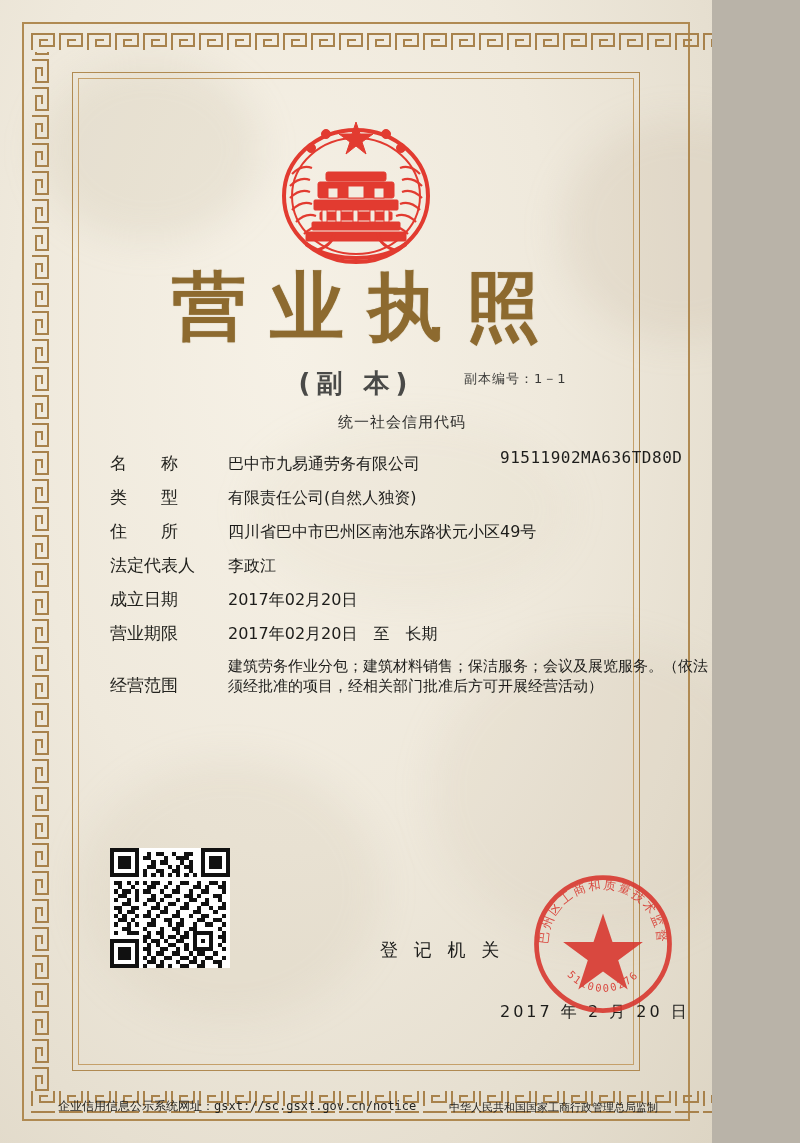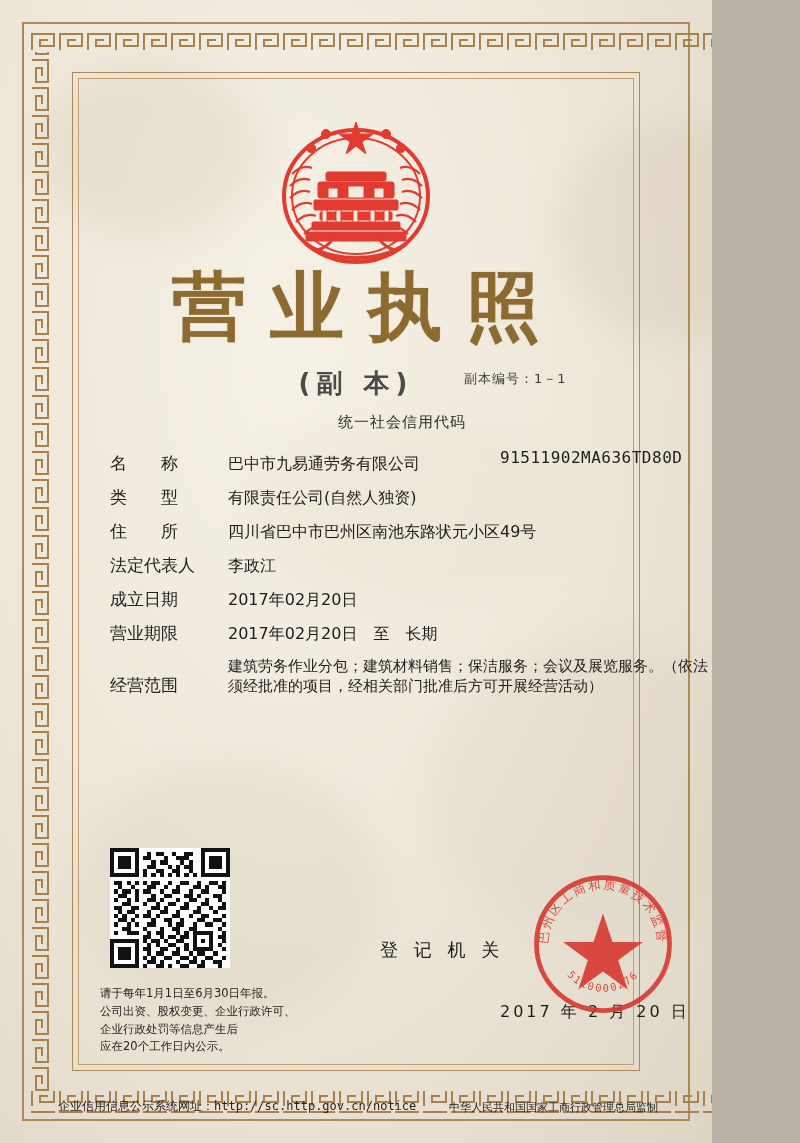--- a/index.html
+++ b/index.html
@@ -555,39 +555,35 @@
         <rect x="25" y="27" width="2" height="1"></rect>
       <rect x="8" y="28" width="1" height="1"></rect>
         <rect x="11" y="28" width="2" height="1"></rect>
       <rect x="14" y="28" width="1" height="1"></rect>
         <rect x="17" y="28" width="2" height="1"></rect>
       <rect x="21" y="28" width="2" height="1"></rect>
         <rect x="26" y="28" width="1" height="1"></rect>
     </g>
   </svg>
 
-  <div class="notes">请于每年1月1日至6月30日年报。
-公司出资、股权变更、企业行政许可、
-企业行政处罚等信息产生后
-应在20个工作日内公示。</div>
 
   <div class="registry-label">登 记 机 关</div>
   <div class="reg-date">2017 年 2 月 20 日</div>
 
   <svg class="seal" viewBox="0 0 160 160">
     <defs>
       <path id="sealTopArc" d="M 22,80 A 58,58 0 0 1 138,80"></path>
       <path id="sealBotArc" d="M 36,104 A 50,50 0 0 0 124,104"></path>
     </defs>
     <circle cx="80" cy="80" r="70" fill="none" stroke="#d8342c" stroke-width="5"></circle>
     <polygon points="80,48 90,78 122,78 96,97 106,128 80,109 54,128 64,97 38,78 70,78" fill="#d8342c"></polygon>
     <text font-size="13" fill="#d8342c" font-family="'DejaVu Sans',sans-serif" letter-spacing="2.2">
       <textPath href="#sealTopArc" startOffset="50%" text-anchor="middle">巴中市巴州区工商和质量技术监督管理局</textPath>
     </text>
     <text font-size="11" fill="#d8342c" font-family="'DejaVu Sans Mono',monospace" letter-spacing="2">
       <textPath href="#sealBotArc" startOffset="50%" text-anchor="middle">5110000276</textPath>
     </text>
   </svg>
 
-  <div class="footer-left"><span class="cn">企业信用信息公示系统网址：</span><span>http://sc.http.gov.cn/notice</span></div>
+  <div class="footer-left"><span class="cn">企业信用信息公示系统网址：</span><span>gsxt://sc.gsxt.gov.cn/notice</span></div>
   <div class="footer-right">中华人民共和国国家工商行政管理总局监制</div>
 
 </div>
 
 </body></html>

